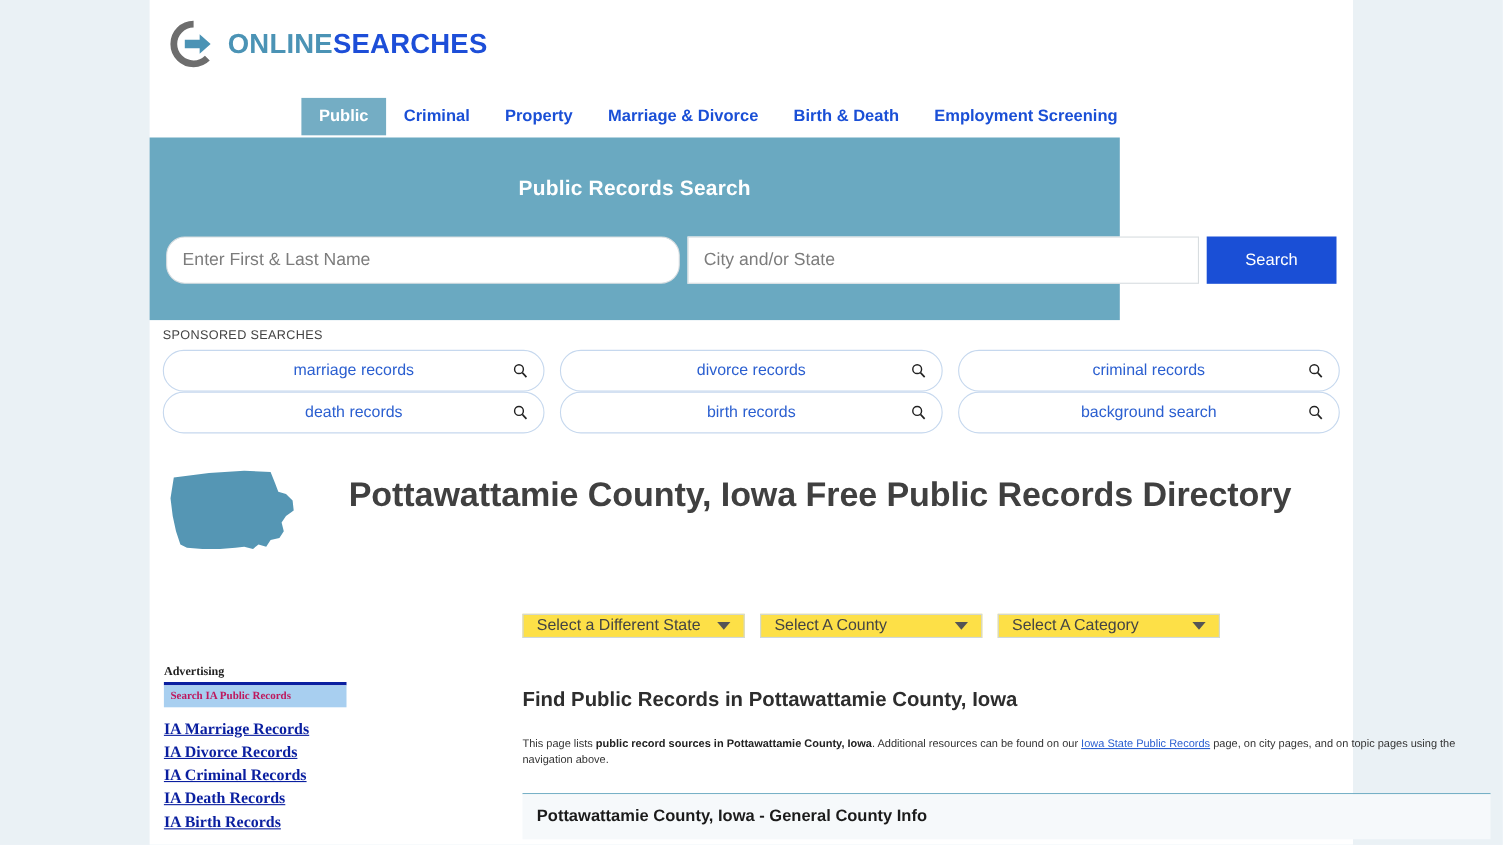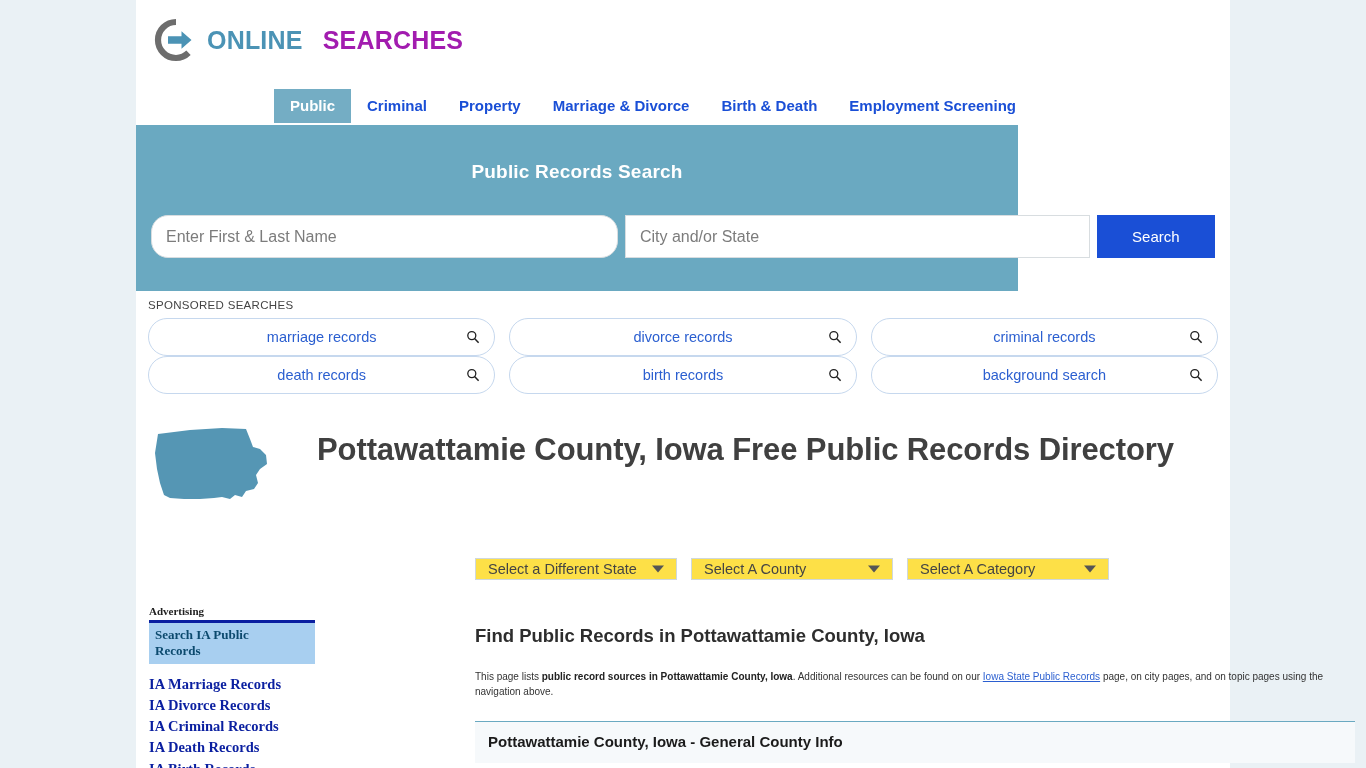--- a/index.html
+++ b/index.html
@@ -41,21 +41,21 @@
     gap: 9px;
   }
   .logo-mark { width: 44px; height: 44px; display: block; }
   .logo-text {
     font-size: 25px;
     font-weight: bold;
     letter-spacing: 0.2px;
     white-space: nowrap;
   }
   .logo-online { color: #4b93b5; }
-  .logo-searches { color: #a21caf; margin-left: 20px; }
+  .logo-searches { color: #1d4ed8; }
 
   
   .navbar {
     position: absolute;
     left: 0;
     top: 86px;
     width: 100%;
     height: 39px;
     display: flex;
     align-items: center;
@@ -238,32 +238,33 @@
   .adv-title {
     font-size: 11px;
     font-weight: bold;
     color: #222222;
     font-family: "Liberation Serif", serif;
     padding-bottom: 3px;
   }
   .adv-rule { height: 3px; background: #0a1fa0; }
   .adv-bar {
     background: #a8cff0;
-    font-size: 13px;
-    font-weight: bold;
-    color: #0c4a6e;
+    font-size: 10px;
+    font-weight: bold;
+    color: #be185d;
     padding: 4px 18px 5px 6px;
     font-family: "Liberation Serif", serif;
   }
   .adv-links { padding-top: 10px; }
   .adv-link {
     display: block;
     font-size: 14.5px;
     font-weight: bold;
     color: #0a1fa0;
+    text-decoration: underline;
     font-family: "Liberation Serif", serif;
     line-height: 1.46;
     cursor: pointer;
   }
 
   
   .content {
     position: absolute;
     left: 339px;
     top: 625px;

